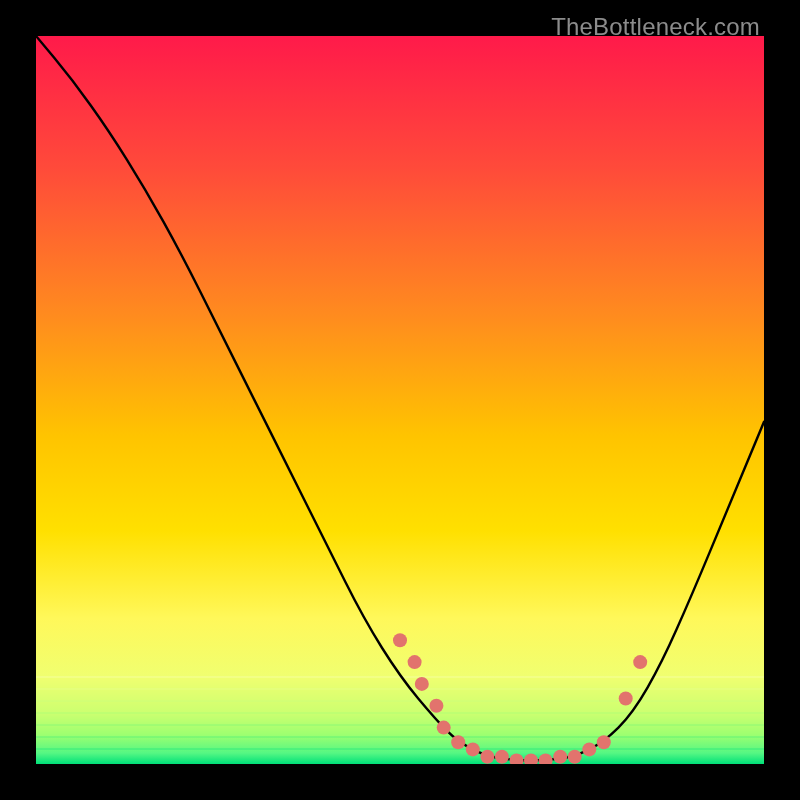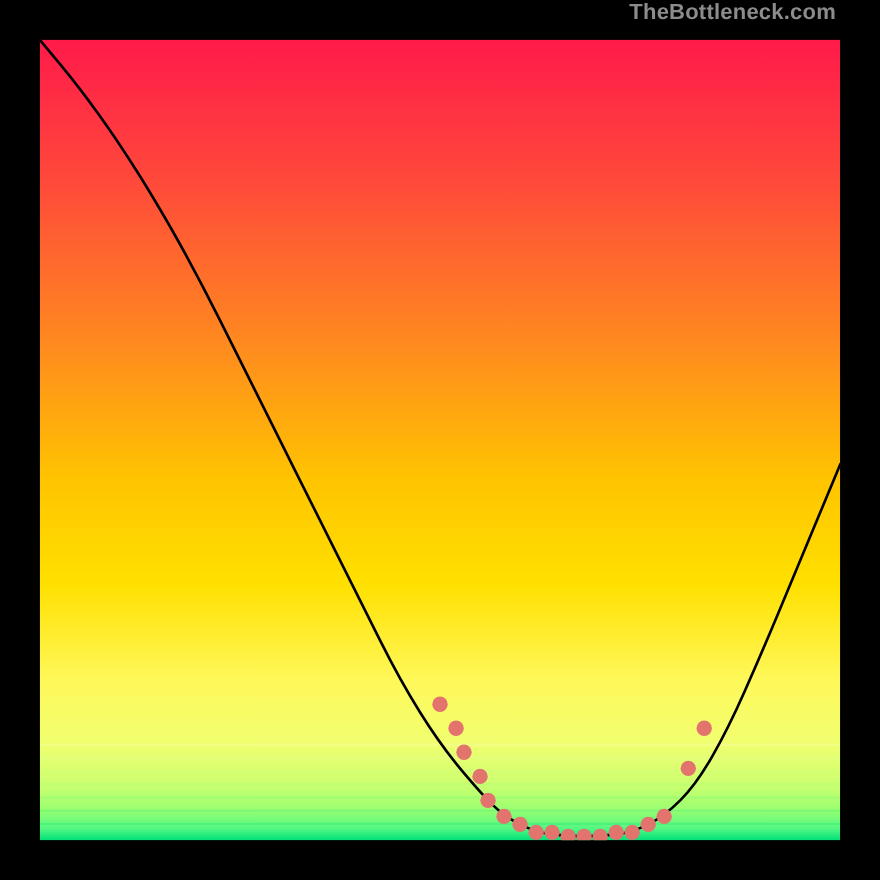--- a/index.html
+++ b/index.html
@@ -21,27 +21,27 @@
   .plot-area {
     position: absolute;
     left: 0;
     top: 0;
     width: 728px;
     height: 728px;
     overflow: hidden;
   }
   .watermark {
     position: absolute;
-    top: 0;
+    top: 13px;
     right: 40px;
     font-family: Arial, Helvetica, sans-serif;
-    font-size: 20px;
+    font-size: 24px;
     color: #8c8c8c;
     letter-spacing: 0.2px;
-    font-weight: 700;
+    font-weight: 400;
   }
   svg {
     display: block;
   }
 </style>
 </head>
 <body>
 
 <div class="frame">
   <div class="plot-area">

